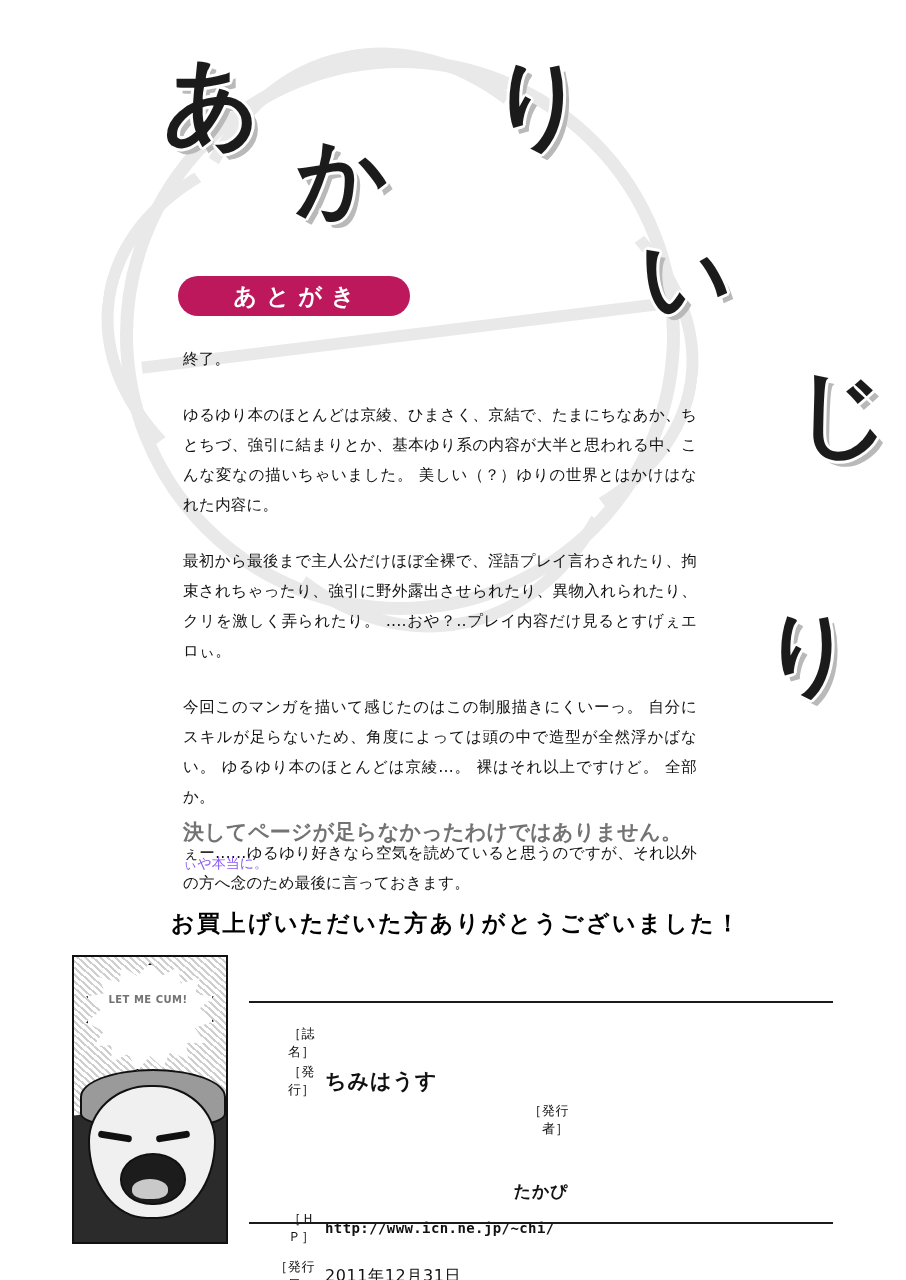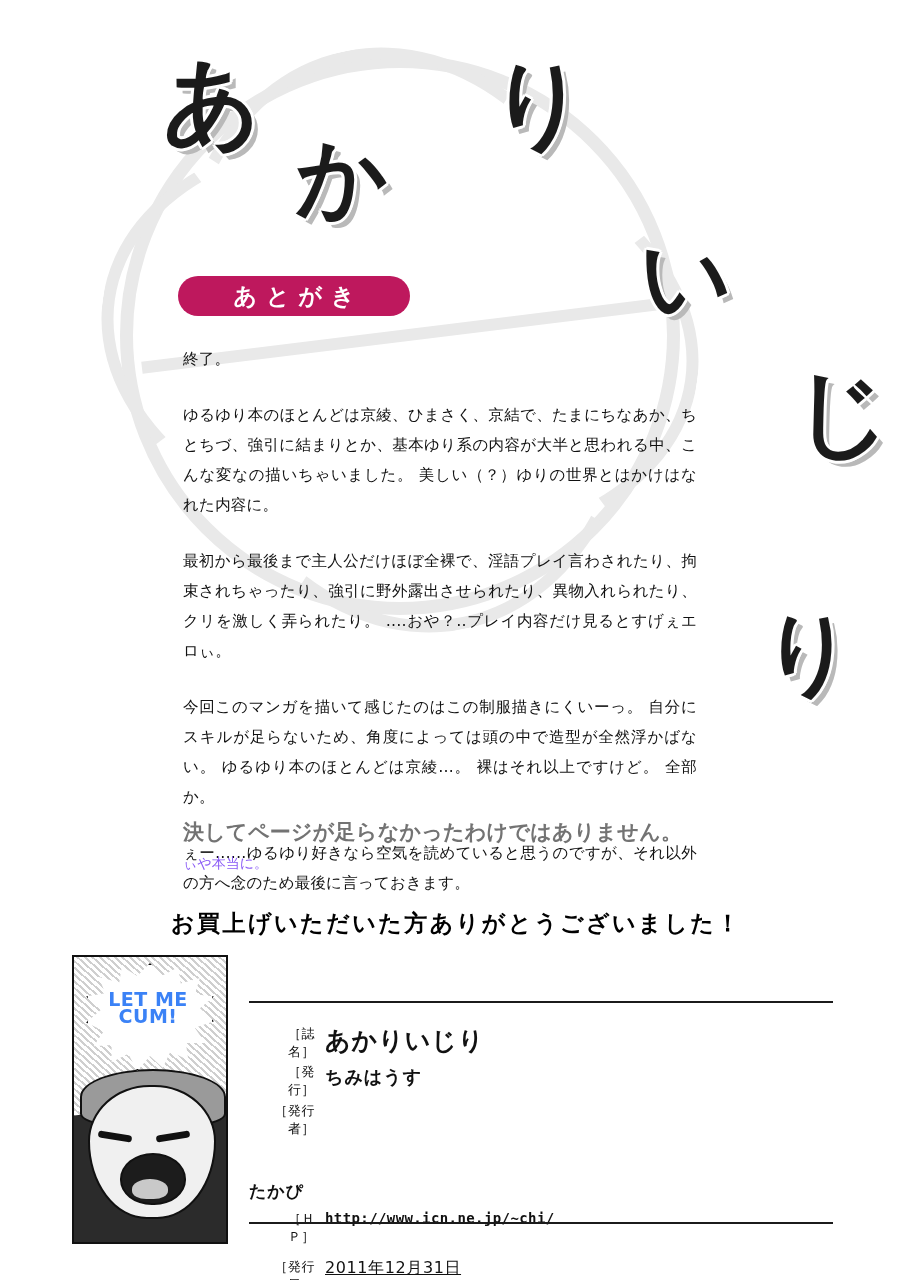--- a/index.html
+++ b/index.html
@@ -226,24 +226,24 @@
       14% 63%, 0% 55%, 12% 43%, 0% 31%, 15% 28%, 10% 13%, 26% 18%,
       28% 3%, 40% 12%
     );
   }
   .panel-burst-text {
     position: absolute;
     left: 12px;
     top: 34px;
     width: 124px;
     text-align: center;
-    font-size: 19px;
+    font-size: 10px;
     font-weight: bold;
     line-height: 17px;
-    color: #3b82f6;
+    color: #737373;
     letter-spacing: 0.5px;
   }
 
   
   .rule {
     position: absolute;
     left: 249px;
     width: 584px;
     height: 2px;
     background: #1b1b1b;
@@ -252,21 +252,21 @@
   .rule.bottom { top: 1222px; }
 
   .colophon {
     position: absolute;
     left: 249px;
     top: 1025px;
     width: 584px;
   }
   .colo-row {
     display: flex;
-    align-items: flex-start;
+    align-items: center;
     margin-bottom: 4px;
   }
   .colo-label {
     width: 76px;
     flex: 0 0 76px;
     text-align: right;
     font-size: 13px;
     color: #111;
     letter-spacing: 0.5px;
     padding-right: 10px;
@@ -277,21 +277,21 @@
     color: #111;
   }
   .colo-row.big .colo-value {
     font-size: 25px;
     font-weight: bold;
     letter-spacing: 1px;
     line-height: 32px;
   }
   .colo-row.big { margin-bottom: 2px; }
   .colo-row.mid .colo-value {
-    font-size: 18px;
+    font-size: 21px;
     font-weight: bold;
     letter-spacing: 1px;
     line-height: 28px;
   }
   .colo-row.mid { margin-bottom: 3px; }
   .colo-row.name .colo-value {
     font-size: 17px;
     font-weight: bold;
     letter-spacing: 0.8px;
     line-height: 26px;
@@ -350,21 +350,20 @@
   <div class="panel-tongue"></div>
   <div class="panel-burst"></div>
   <div class="panel-burst-text">LET ME CUM!</div>
 </div>
 
 <div class="rule top"></div>
 
 <div class="colophon">
   <div class="colo-row big">
     <div class="colo-label">［誌　名］</div>
-    <div class="colo-value">あかりいじり</div>
   </div>
   <div class="colo-row mid">
     <div class="colo-label">［発　行］</div>
     <div class="colo-value">ちみはうす</div>
   </div>
   <div class="colo-row name">
     <div class="colo-label">［発行者］</div>
     <div class="colo-value">たかぴ</div>
   </div>
   <div class="colo-row url">

